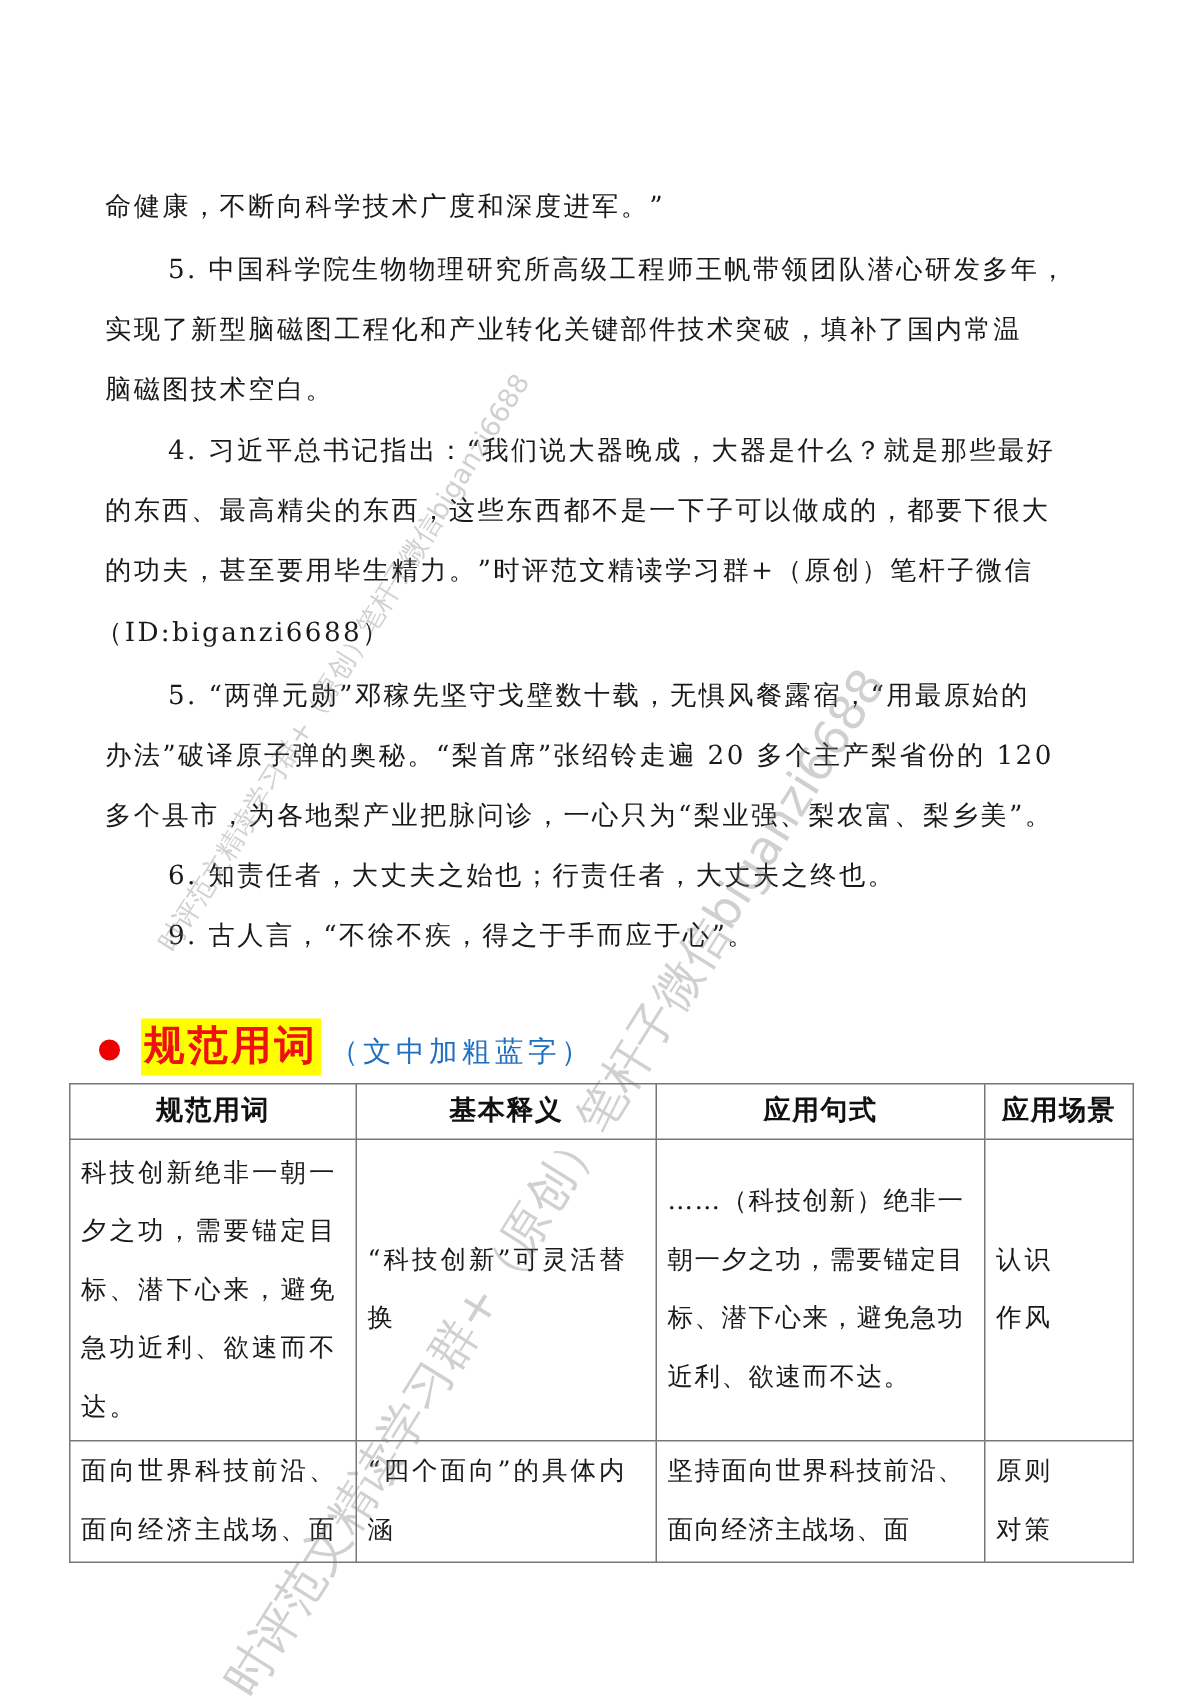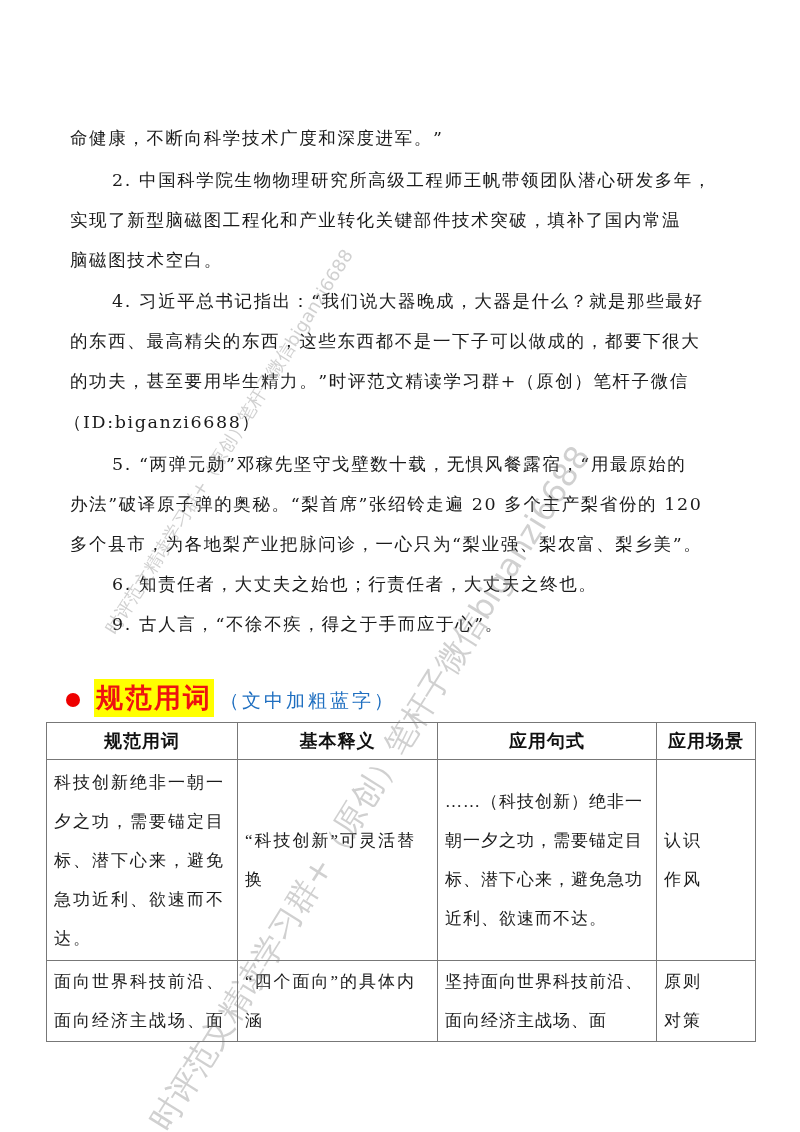--- a/index.html
+++ b/index.html
@@ -32,34 +32,34 @@
   table.vocab td, table.vocab th {
     border: 1.5px solid #777; padding: 0 7px; vertical-align: middle; font-size: 17px;
     line-height: 39px; letter-spacing: 2px;
   }
   table.vocab th {
     font-family: "DejaVu Sans", "Liberation Sans", sans-serif; font-weight: bold; font-size: 18px;
     height: 36px; line-height: 36px; text-align: center; letter-spacing: 1px; color: #111;
   }
   .row1 td { height: 200px; }
   .row2 td { height: 80px; vertical-align: top; padding-top: 4px; }
-  .cell-text { display: block; word-break: break-all; white-space: normal; font-family: Liberation Serif, serif; }
+  .cell-text { display: block; word-break: break-all; white-space: normal; }
   .watermark {
     position: absolute; color: rgba(120,120,120,0.35); font-family: "DejaVu Sans", sans-serif;
     white-space: nowrap; transform-origin: left top; pointer-events: none;
   }
 </style>
 </head>
 <body>
 
 <div class="page">
 
   <div class="line" style="top:110px">命健康，不断向科学技术广度和深度进军。”</div>
 
-  <div class="line indent" style="top:152px">2. 中国科学院生物物理研究所高级工程师王帆带领团队潜心研发多年，</div>
+  <div class="line indent" style="top:152px">5. 中国科学院生物物理研究所高级工程师王帆带领团队潜心研发多年，</div>
   <div class="line" style="top:232px">脑磁图技术空白。</div>
   <div class="line" style="top:192px">实现了新型脑磁图工程化和产业转化关键部件技术突破，填补了国内常温</div>
 
   <div class="line indent" style="top:273px">4. 习近平总书记指出：“我们说大器晚成，大器是什么？就是那些最好</div>
   <div class="line" style="top:313px">的东西、最高精尖的东西，这些东西都不是一下子可以做成的，都要下很大</div>
   <div class="line" style="top:353px">的功夫，甚至要用毕生精力。”时评范文精读学习群+（原创）笔杆子微信</div>
   <div class="line" style="top:394px; left:64px">（ID:biganzi6688）</div>
 
   <div class="line indent" style="top:436px">5. “两弹元勋”邓稼先坚守戈壁数十载，无惧风餐露宿，“用最原始的</div>
   <div class="line" style="top:476px">办法”破译原子弹的奥秘。“梨首席”张绍铃走遍 20 多个主产梨省份的 120</div>

